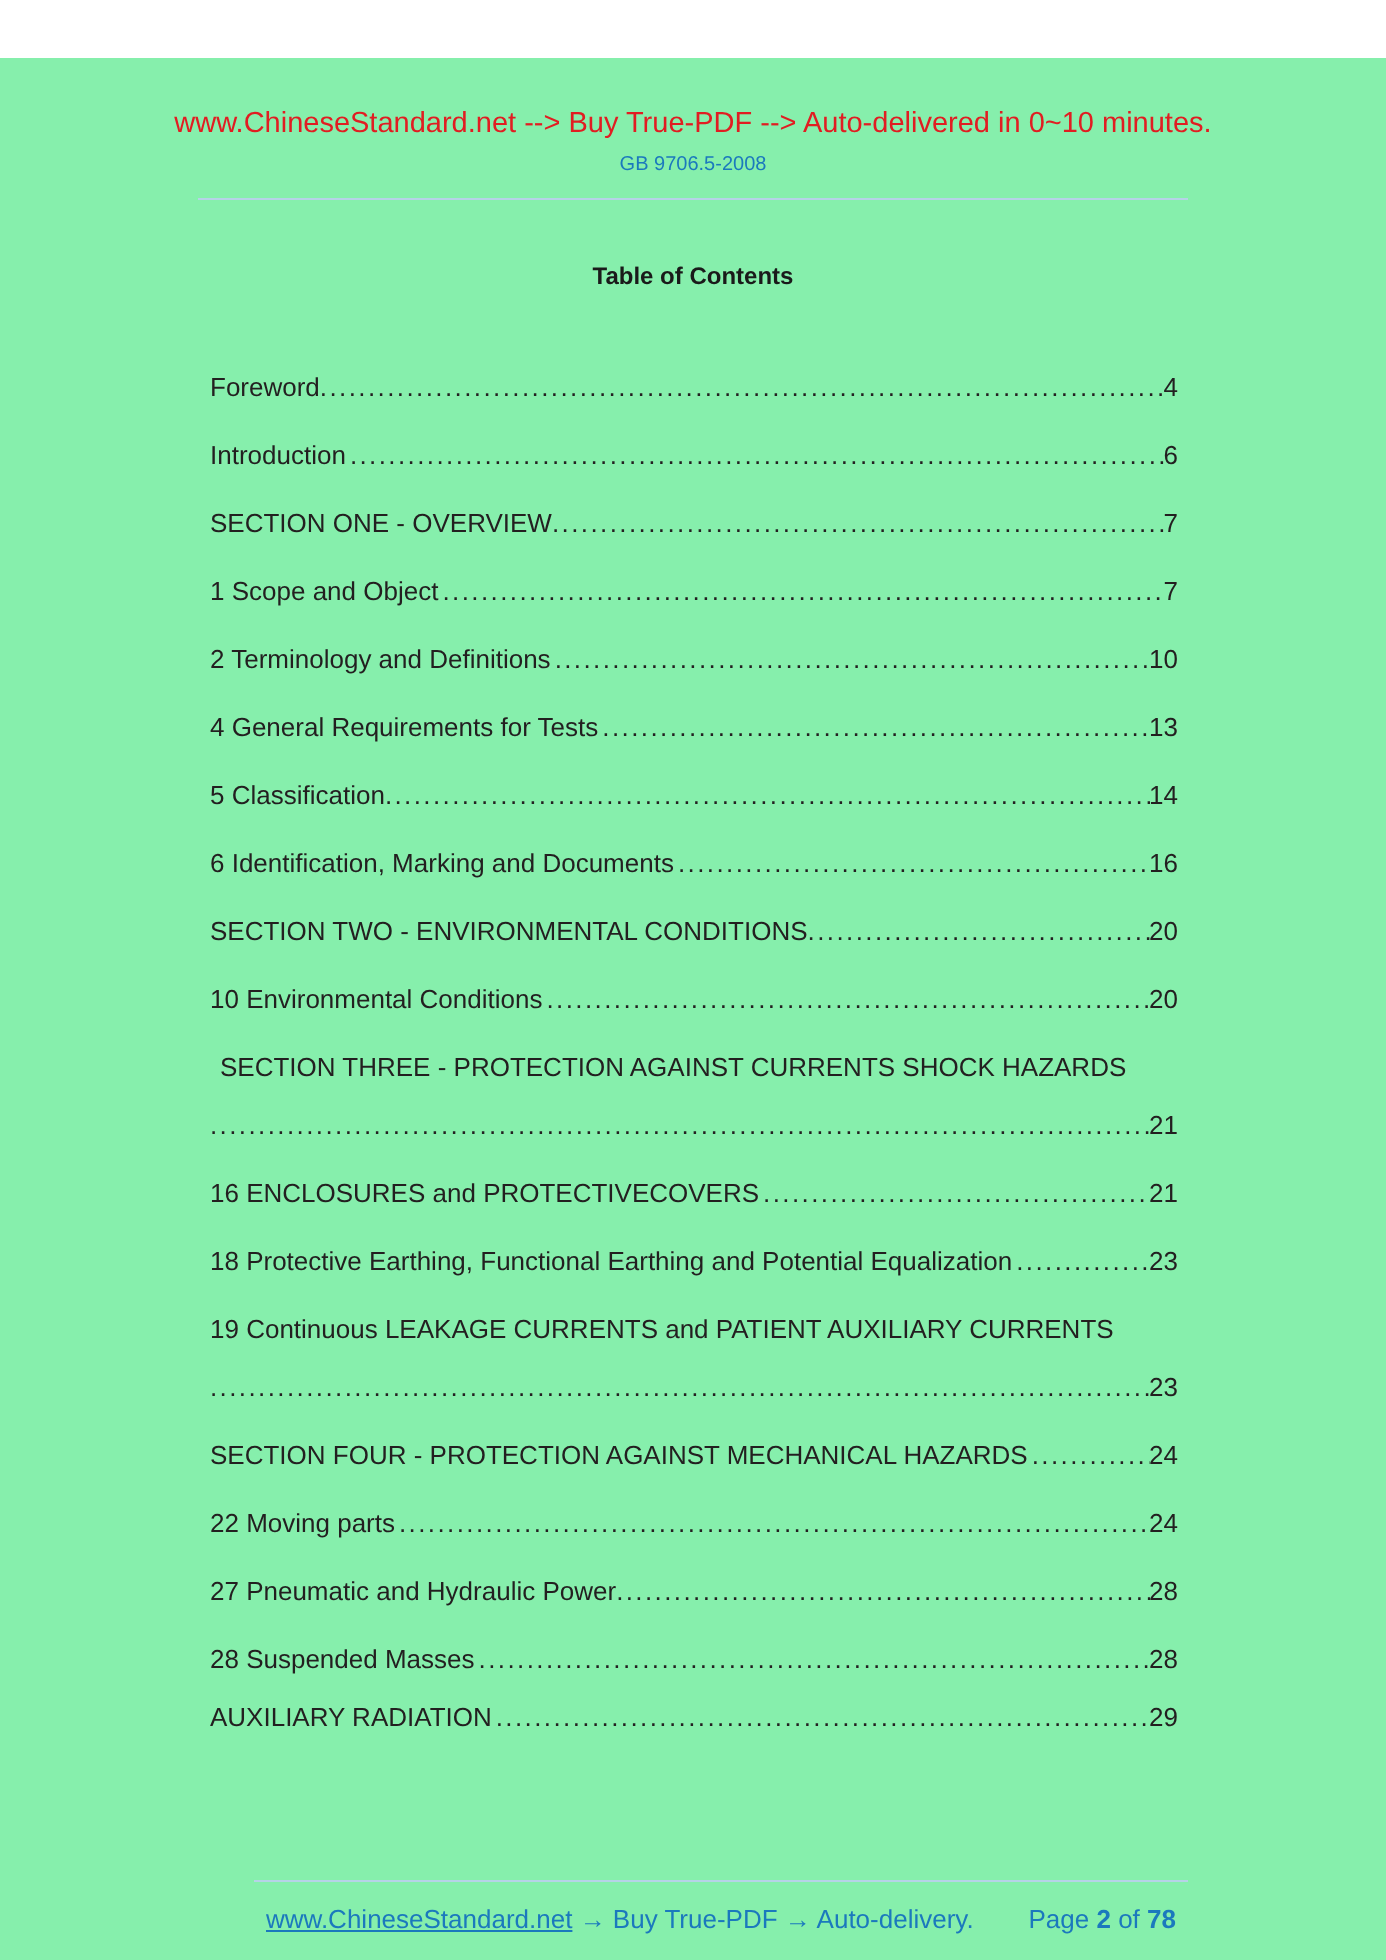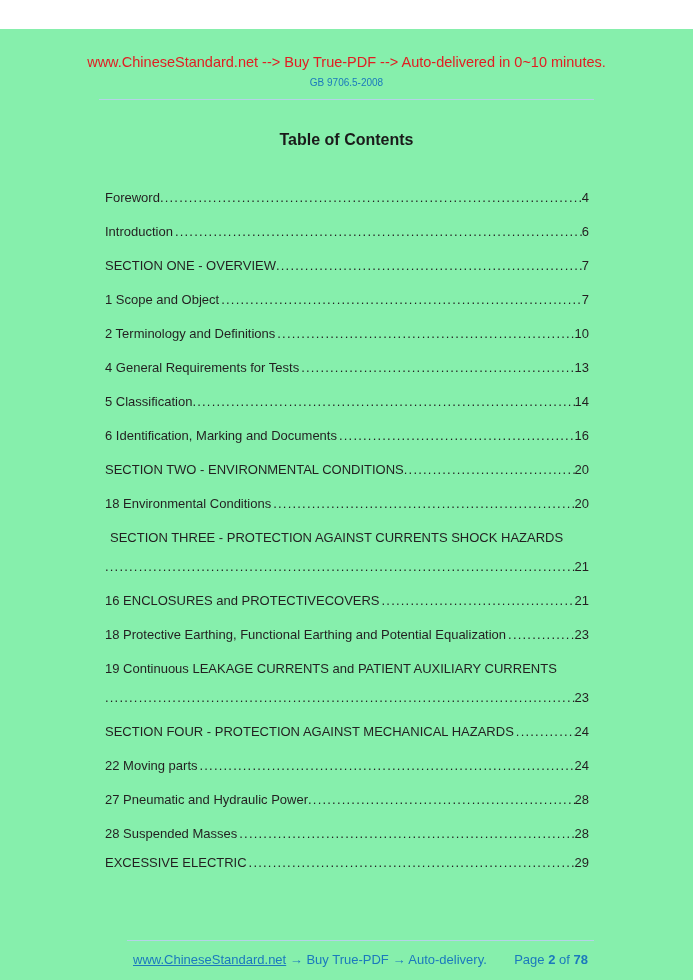--- a/index.html
+++ b/index.html
@@ -32,21 +32,21 @@
   }
   .rule {
     border: none;
     border-top: 1px solid var(--rule, #b5d3e7);
     margin: 9px 99px 0 99px;
   }
   
   .title {
     margin-top: 31px;
     text-align: center;
-    font-size: 16px;
+    font-size: 12px;
     font-weight: bold;
     color: #1a1a1a;
   }
   
   .toc {
     margin: 41px 104px 0 105px;
     font-size: 13px;
   }
   .toc-row {
     display: flex;
@@ -149,21 +149,21 @@
       <span class="toc-page">16</span>
     </div>
 
     <div class="toc-row">
       <span class="toc-text">SECTION TWO - ENVIRONMENTAL CONDITIONS</span>
       <span class="toc-dots">................................................................................................................................................................................................................................................................................................................................................................................................................</span>
       <span class="toc-page">20</span>
     </div>
 
     <div class="toc-row">
-      <span class="toc-text has-gap">18 Environmental Conditions</span>
+      <span class="toc-text has-gap">10 Environmental Conditions</span>
       <span class="toc-dots">................................................................................................................................................................................................................................................................................................................................................................................................................</span>
       <span class="toc-page">20</span>
     </div>
 
     <div class="toc-row indent">
       <span class="toc-text">SECTION THREE - PROTECTION AGAINST CURRENTS SHOCK HAZARDS</span>
 
     </div>
 
     <div class="toc-row cont">
@@ -214,21 +214,21 @@
     </div>
 
     <div class="toc-row">
       <span class="toc-text has-gap">28 Suspended Masses</span>
       <span class="toc-dots">................................................................................................................................................................................................................................................................................................................................................................................................................</span>
       <span class="toc-page">28</span>
     </div>
 
 
     <div class="toc-row cont">
-      <span class="toc-text has-gap">EXCESSIVE ELECTRIC</span>
+      <span class="toc-text has-gap">AUXILIARY RADIATION</span>
       <span class="toc-dots">................................................................................................................................................................................................................................................................................................................................................................................................................</span>
       <span class="toc-page">29</span>
     </div>
   </div>
 
   <div class="footer">
     <hr class="rule">
     <div class="footer-row">
       <span class="footer-left"><a class="footer-link">www.ChineseStandard.net</a><span> → Buy True-PDF → Auto-delivery.</span></span>
       <span class="footer-page"><span>Page</span>&nbsp;<b>2</b>&nbsp;<span>of</span>&nbsp;<b>78</b></span>

